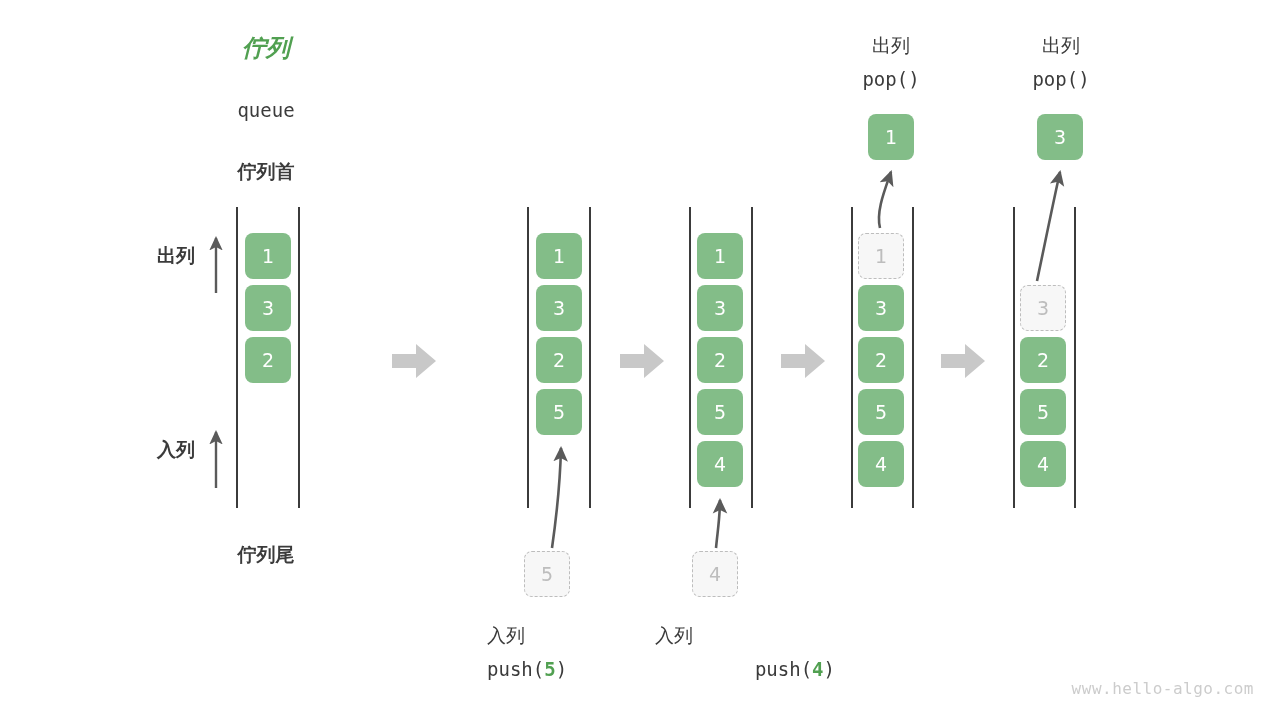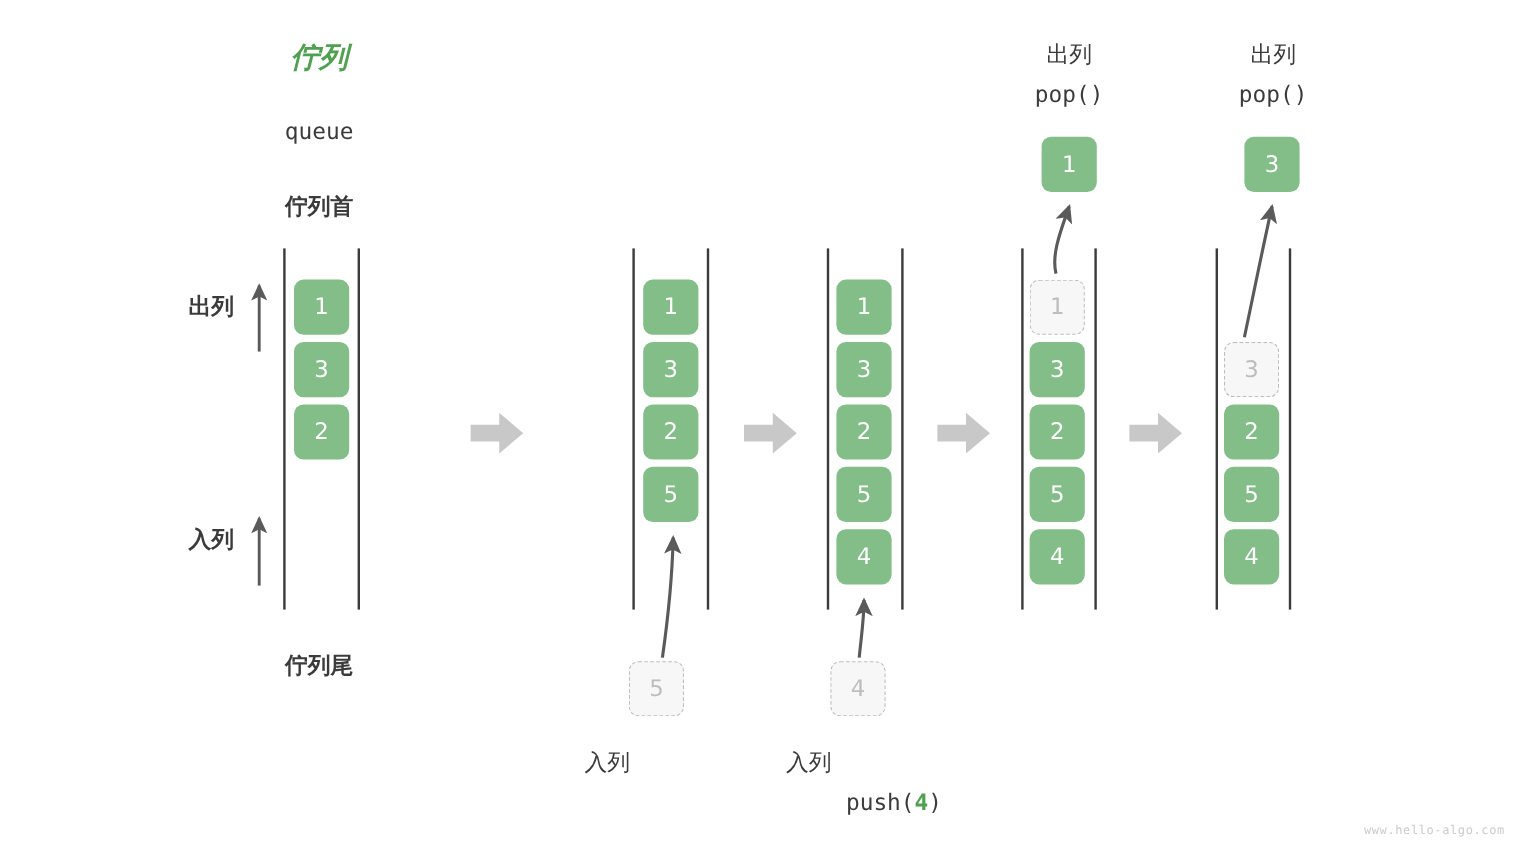--- a/index.html
+++ b/index.html
@@ -46,21 +46,21 @@
   
   .sep-arrow{position:absolute;width:44px;height:34px;}
 
   
   .vec{position:absolute;left:0;top:0;width:1280px;height:720px;
        pointer-events:none;overflow:visible;}
 
   .watermark{
     position:absolute;right:26px;bottom:22px;
     font-family:"DejaVu Sans Mono","Liberation Mono",monospace;
-    font-size:10px;color:#cccccc;letter-spacing:.5px;white-space:nowrap;
+    font-size:16px;color:#cccccc;letter-spacing:.5px;white-space:nowrap;
   }
   .num-hl{color:#51a051;font-weight:bold;}
 </style>
 </head>
 <body>
 
 <div class="stage">
 
   <div class="title-cn" style="left:196px;top:32px;width:140px;font-style:italic;">佇列</div>
   <div class="title-mono" style="left:196px;top:71px;width:140px;margin-top:28px;">queue</div>
@@ -78,31 +78,32 @@
   <div class="cell solid" style="left:245px;top:337px;">2</div>
 
   <div class="rail" style="left:527px;top:207px;height:301px;"></div>
   <div class="rail" style="left:589px;top:207px;height:301px;"></div>
   <div class="cell solid" style="left:536px;top:233px;">1</div>
   <div class="cell solid" style="left:536px;top:285px;">3</div>
   <div class="cell solid" style="left:536px;top:337px;">2</div>
   <div class="cell solid" style="left:536px;top:389px;">5</div>
   <div class="cell ghost" style="left:524px;top:551px;">5</div>
   <div class="op-cn" style="left:487px;top:623px;width:140px;text-align:left;">入列</div>
+  <div class="title-mono" style="left:487px;top:658px;width:180px;text-align:left;"><span>push(</span><span class="num-hl">5</span><span>)</span></div>
 
   <div class="rail" style="left:689px;top:207px;height:301px;"></div>
   <div class="rail" style="left:751px;top:207px;height:301px;"></div>
   <div class="cell solid" style="left:697px;top:233px;">1</div>
   <div class="cell solid" style="left:697px;top:285px;">3</div>
   <div class="cell solid" style="left:697px;top:337px;">2</div>
   <div class="cell solid" style="left:697px;top:389px;">5</div>
   <div class="cell solid" style="left:697px;top:441px;">4</div>
   <div class="cell ghost" style="left:692px;top:551px;">4</div>
   <div class="op-cn" style="left:655px;top:623px;width:140px;text-align:left;">入列</div>
-  <div class="title-mono" style="left:655px;top:658px;width:180px;text-align:center;"><span>push(</span><span class="num-hl">4</span><span>)</span></div>
+  <div class="title-mono" style="left:655px;top:658px;width:180px;text-align:right;"><span>push(</span><span class="num-hl">4</span><span>)</span></div>
 
   <div class="op-cn" style="left:821px;top:33px;width:140px;">出列</div>
   <div class="title-mono" style="left:821px;top:68px;width:140px;">pop()</div>
   <div class="cell solid" style="left:868px;top:114px;">1</div>
   <div class="rail" style="left:851px;top:207px;height:301px;"></div>
   <div class="rail" style="left:912px;top:207px;height:301px;"></div>
   <div class="cell ghost" style="left:858px;top:233px;">1</div>
   <div class="cell solid" style="left:858px;top:285px;">3</div>
   <div class="cell solid" style="left:858px;top:337px;">2</div>
   <div class="cell solid" style="left:858px;top:389px;">5</div>

